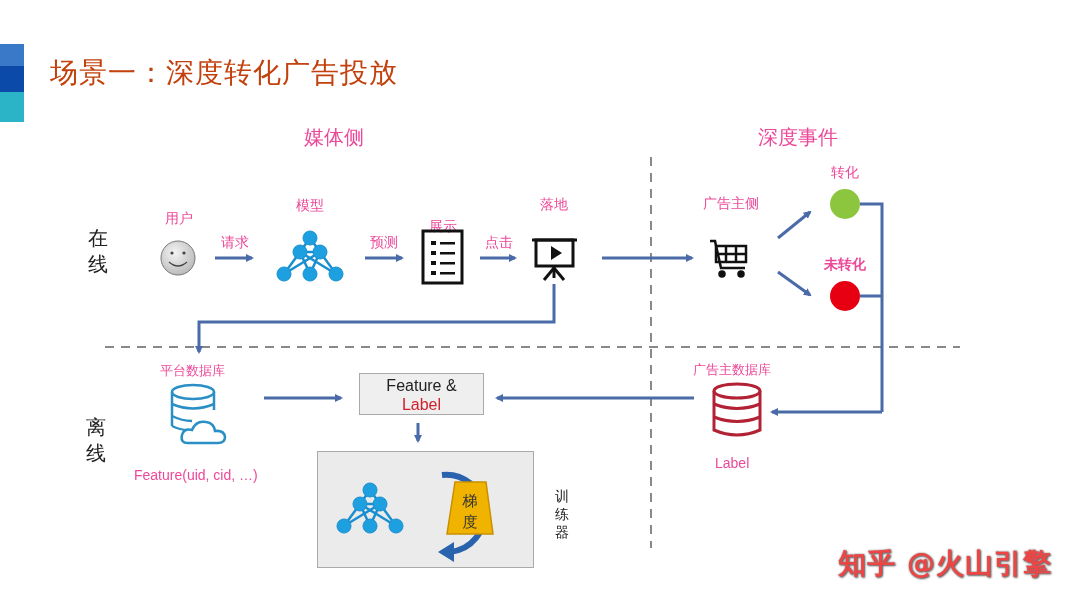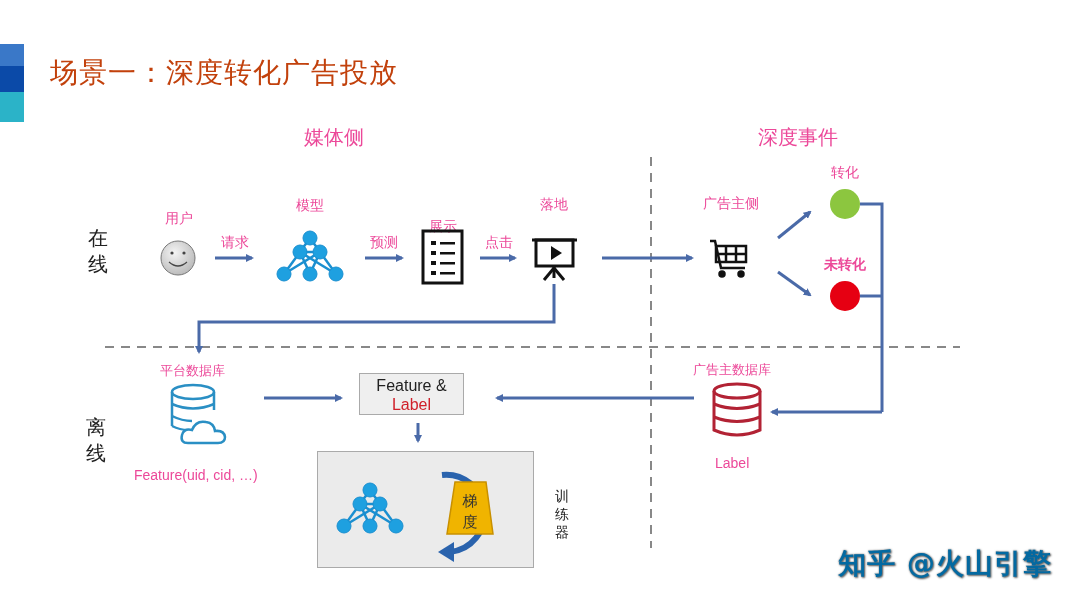--- a/index.html
+++ b/index.html
@@ -4,25 +4,25 @@
 <style>
   html, body { margin:0; padding:0; }
   body { width:1080px; height:607px; background:#ffffff; position:relative; overflow:hidden;
          font-family:"DejaVu Sans","Liberation Sans",sans-serif; color:#222; }
   .abs { position:absolute; }
   .title { left:50px; top:54px; font-size:28px; font-weight:normal; color:#c2410c; letter-spacing:1px; }
   .side-head { font-size:20px; color:#ec4899; }
   .lbl { font-size:14px; color:#ec4899; text-align:center; white-space:nowrap; }
   .lbl-big { font-size:20px; color:#222; line-height:26px; text-align:center; width:24px; }
   .vert { font-size:14px; line-height:18px; width:16px; text-align:center; color:#222; }
-  .fl-box { left:359px; top:373px; width:105px; height:42px; background:#efefef; border:1px solid #aaa;
+  .fl-box { left:359px; top:373px; width:125px; height:42px; background:#efefef; border:1px solid #aaa;
             text-align:center; font-family:"Liberation Sans",sans-serif; font-size:16px; line-height:19px; padding-top:2px; box-sizing:border-box; }
   .fl-label { color:#d0202a; }
   .trainer { left:317px; top:451px; width:217px; height:117px; background:#ebebeb; border:1px solid #aaa; box-sizing:border-box; }
-  .watermark { right:28px; top:545px; font-size:28px; color:#0369a1; text-shadow:0 0 2px #777, 1px 1px 2px #555; font-weight:bold; letter-spacing:1px; }
+  .watermark { right:28px; top:545px; font-size:28px; color:#ef4444; text-shadow:0 0 2px #777, 1px 1px 2px #555; font-weight:bold; letter-spacing:1px; }
   svg.overlay { position:absolute; left:0; top:0; }
 </style>
 </head>
 <body>
 
 <div class="abs" style="left:0;top:44px;width:24px;height:78px;">
   <div style="height:22px;background:#3a78c8;"></div>
   <div style="height:26px;background:#0b4aa8;"></div>
   <div style="height:30px;background:#2bb3c8;"></div>
 </div>

